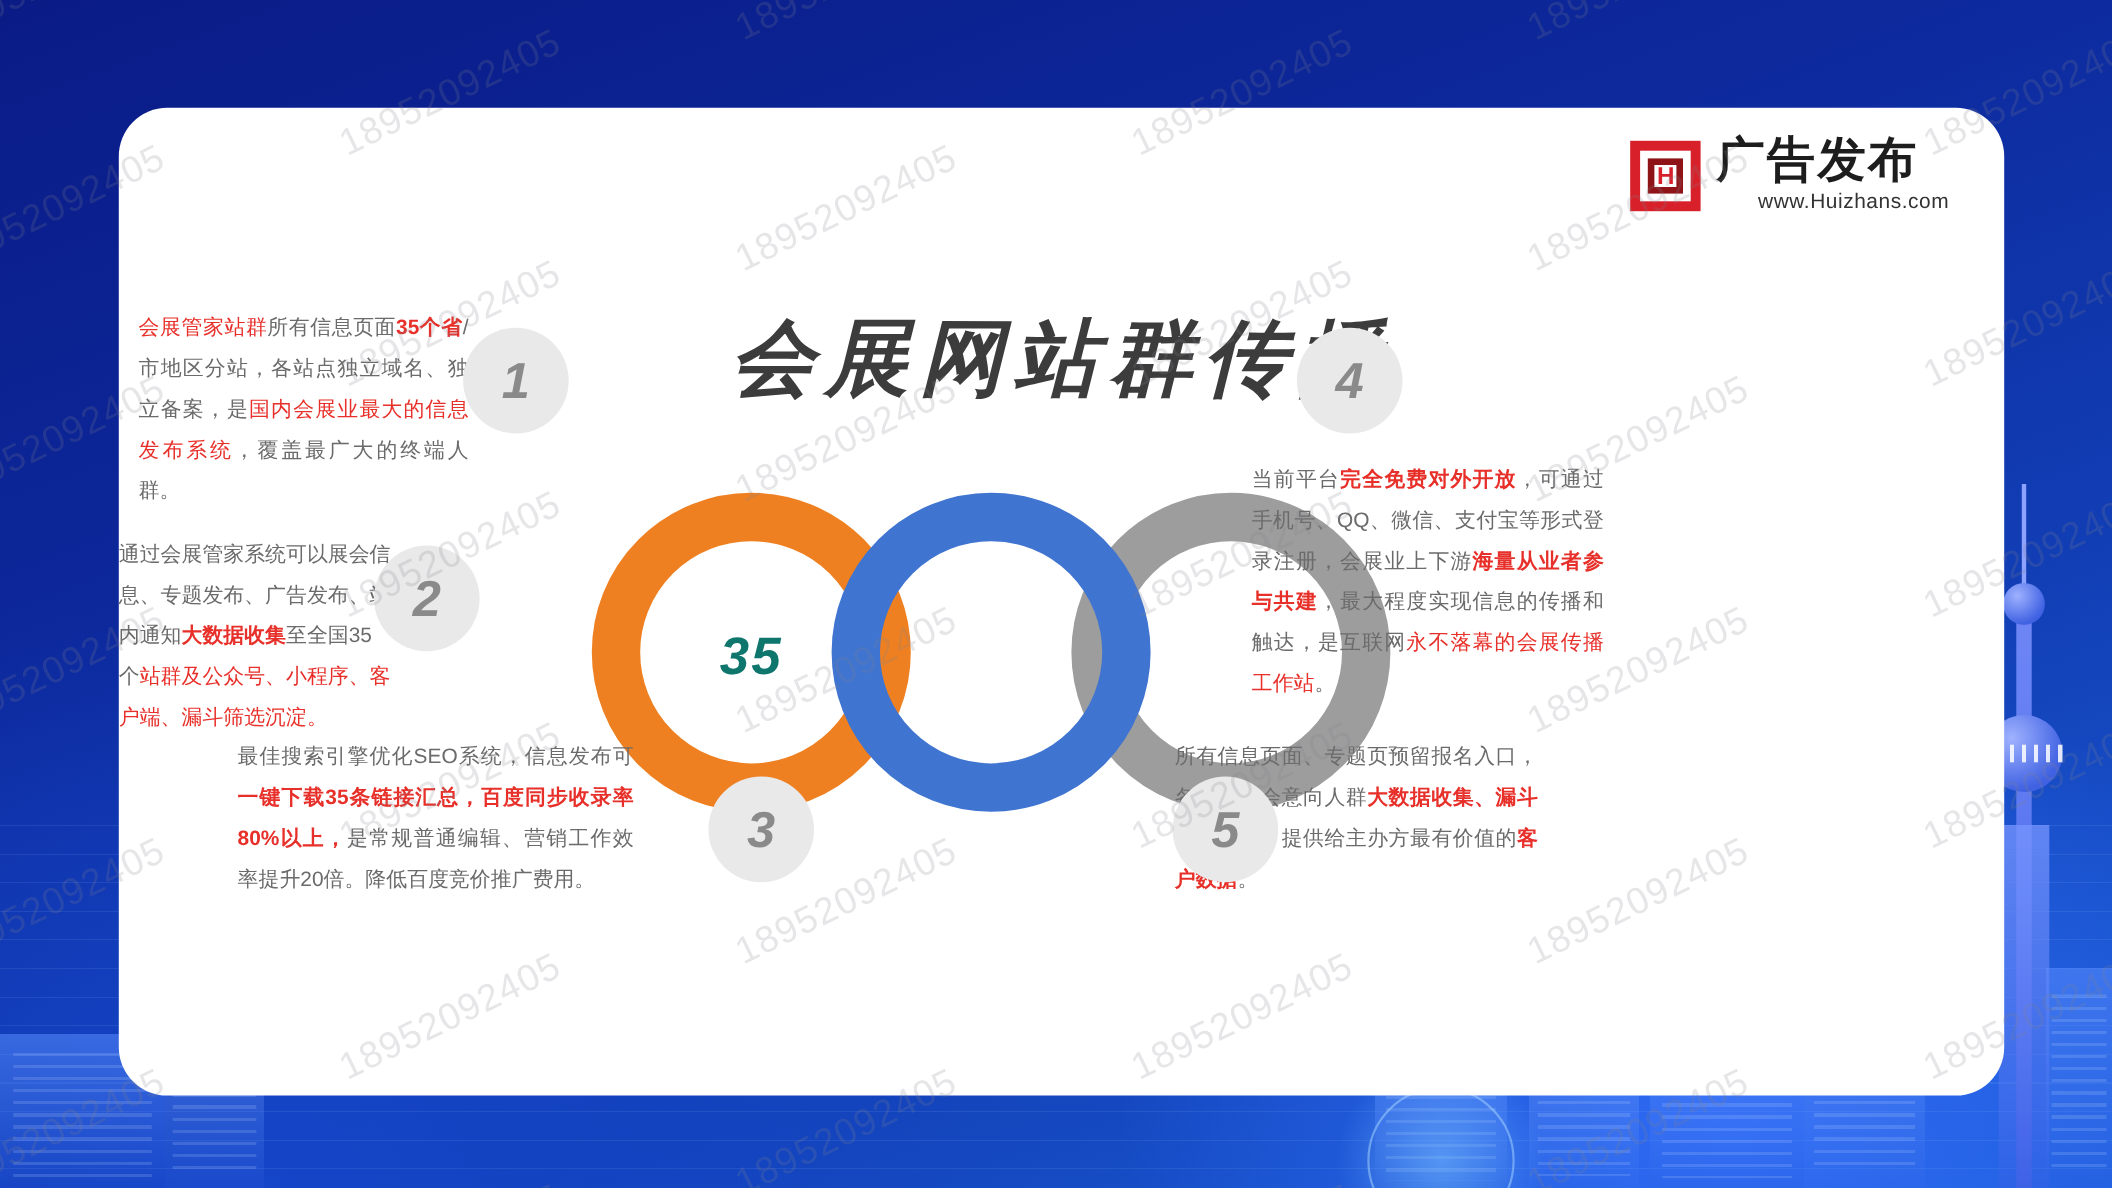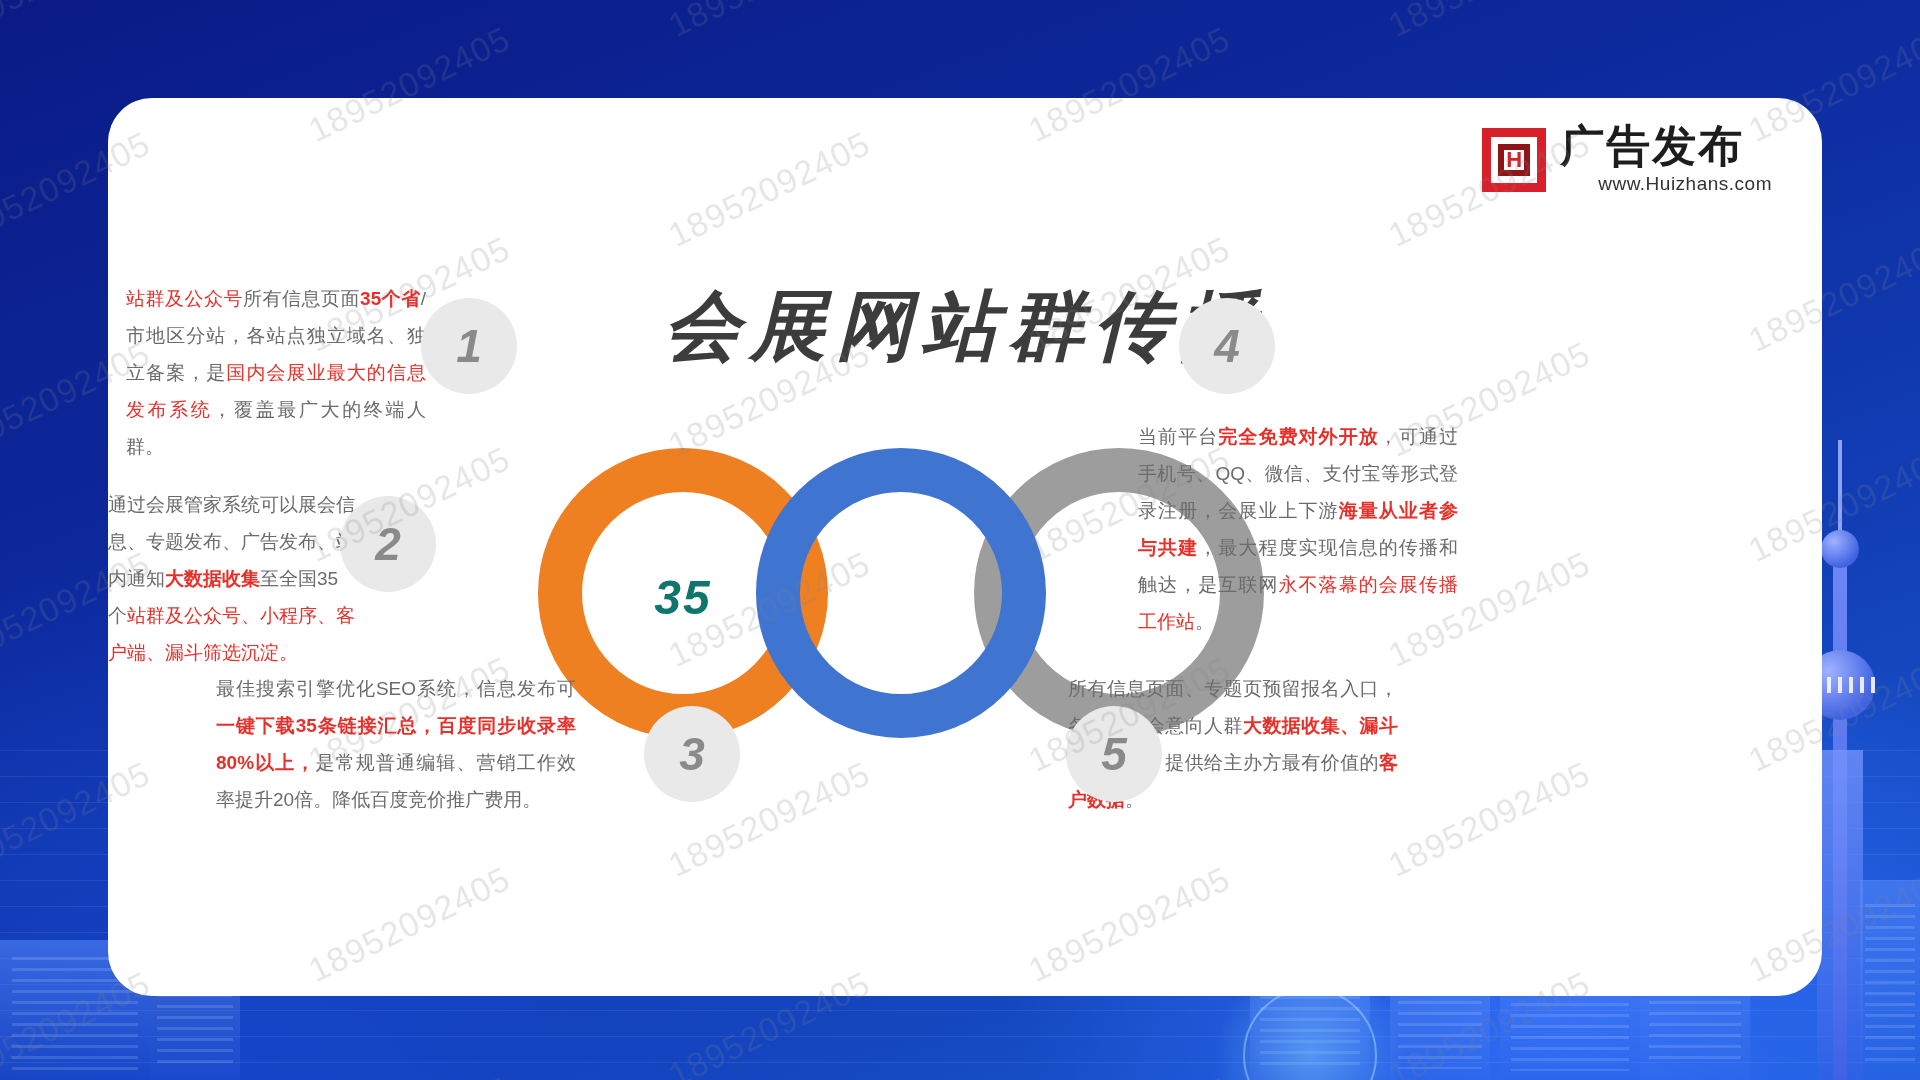--- a/index.html
+++ b/index.html
@@ -136,21 +136,21 @@
     <div class="ring" id="r2"></div>
     <div class="rnum" id="n1">35</div>
   </div>
 
   <div class="badge" id="b1">1</div>
   <div class="badge" id="b2">2</div>
   <div class="badge" id="b3">3</div>
   <div class="badge" id="b4">4</div>
   <div class="badge" id="b5">5</div>
 
-  <div class="tb" id="t1"><span class="r">站群及公众号</span><span>所有信息页面</span><b>35个省</b><span>/市地区分站，各站点独立域名、独立备案，是</span><span class="r">国内会展业最大的信息发布系统</span><span>，覆盖最广大的终端人群。</span></div>
+  <div class="tb" id="t1"><span class="r">会展管家站群</span><span>所有信息页面</span><b>35个省</b><span>/市地区分站，各站点独立域名、独立备案，是</span><span class="r">国内会展业最大的信息发布系统</span><span>，覆盖最广大的终端人群。</span></div>
 
   <div class="tb" id="t2"><span>通过会展管家系统可以展会信息、专题发布、广告发布、站内通知</span><b>大数据收集</b><span>至全国35个</span><span class="r">站群及公众号、小程序、客户端、漏斗筛选沉淀。</span></div>
 
   <div class="tb" id="t3"><span>最佳搜索引擎优化SEO系统，信息发布可</span><b>一键下载35条链接汇总，百度同步收录率80%以上，</b><span>是常规普通编辑、营销工作效率提升20倍。降低百度竞价推广费用。</span></div>
 
   <div class="tb" id="t4"><span>当前平台</span><b>完全免费对外开放</b><span>，可通过手机号、QQ、微信、支付宝等形式登录注册，会展业上下游</span><b>海量从业者参与共建</b><span>，最大程度实现信息的传播和触达，是互联网</span><span class="r">永不落幕的会展传播工作站</span><span>。</span></div>
 
   <div class="tb" id="t5"><span>所有信息页面、专题页预留报名入口，各行业展会意向人群</span><b>大数据收集、漏斗筛选沉淀</b><span>，提供给主办方最有价值的</span><b>客户数据</b><span>。</span></div>
 
 </div>

